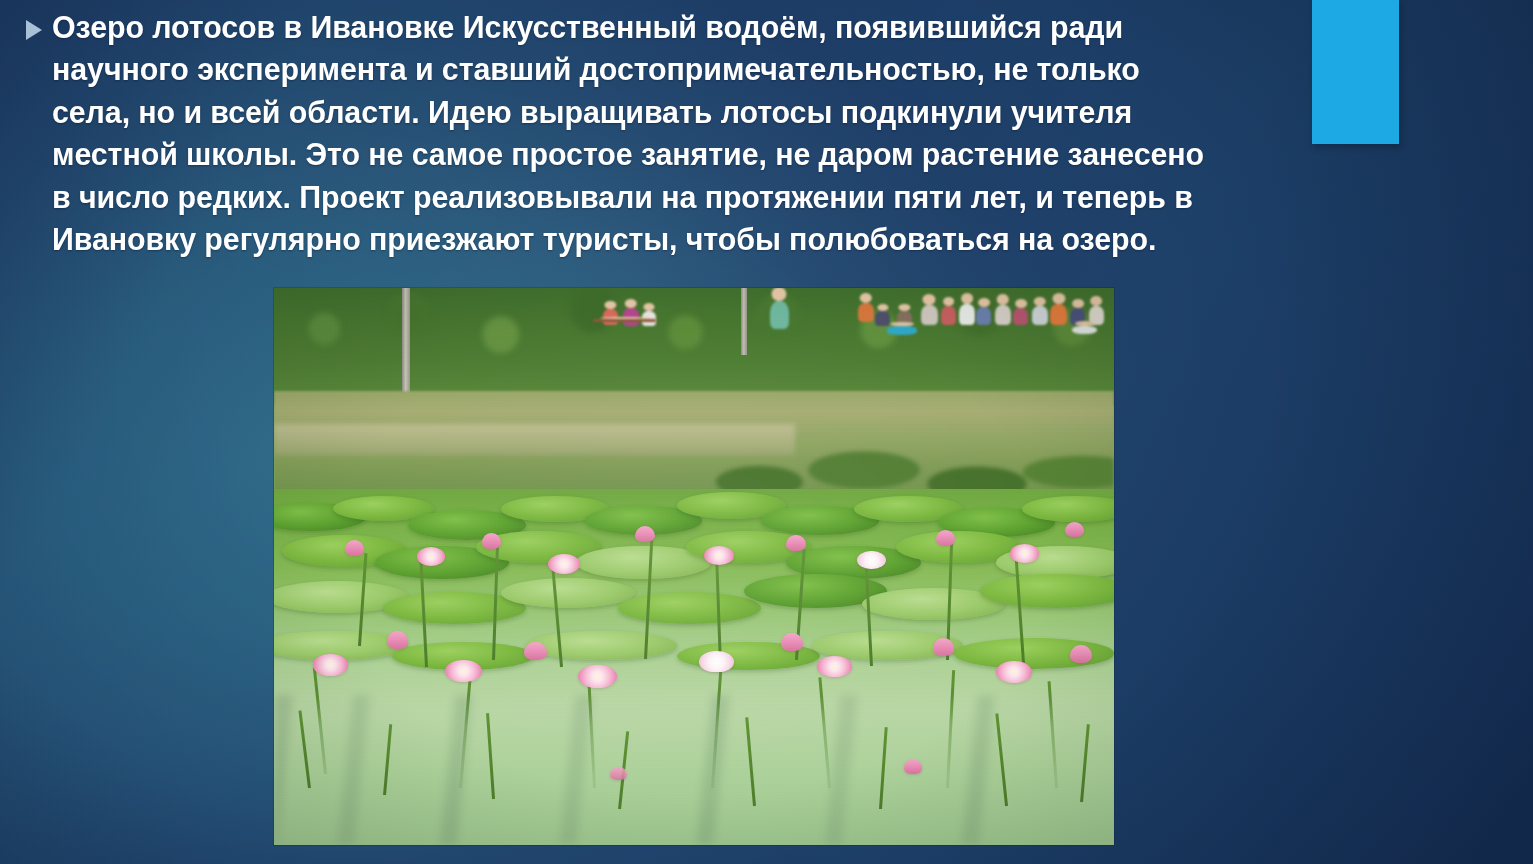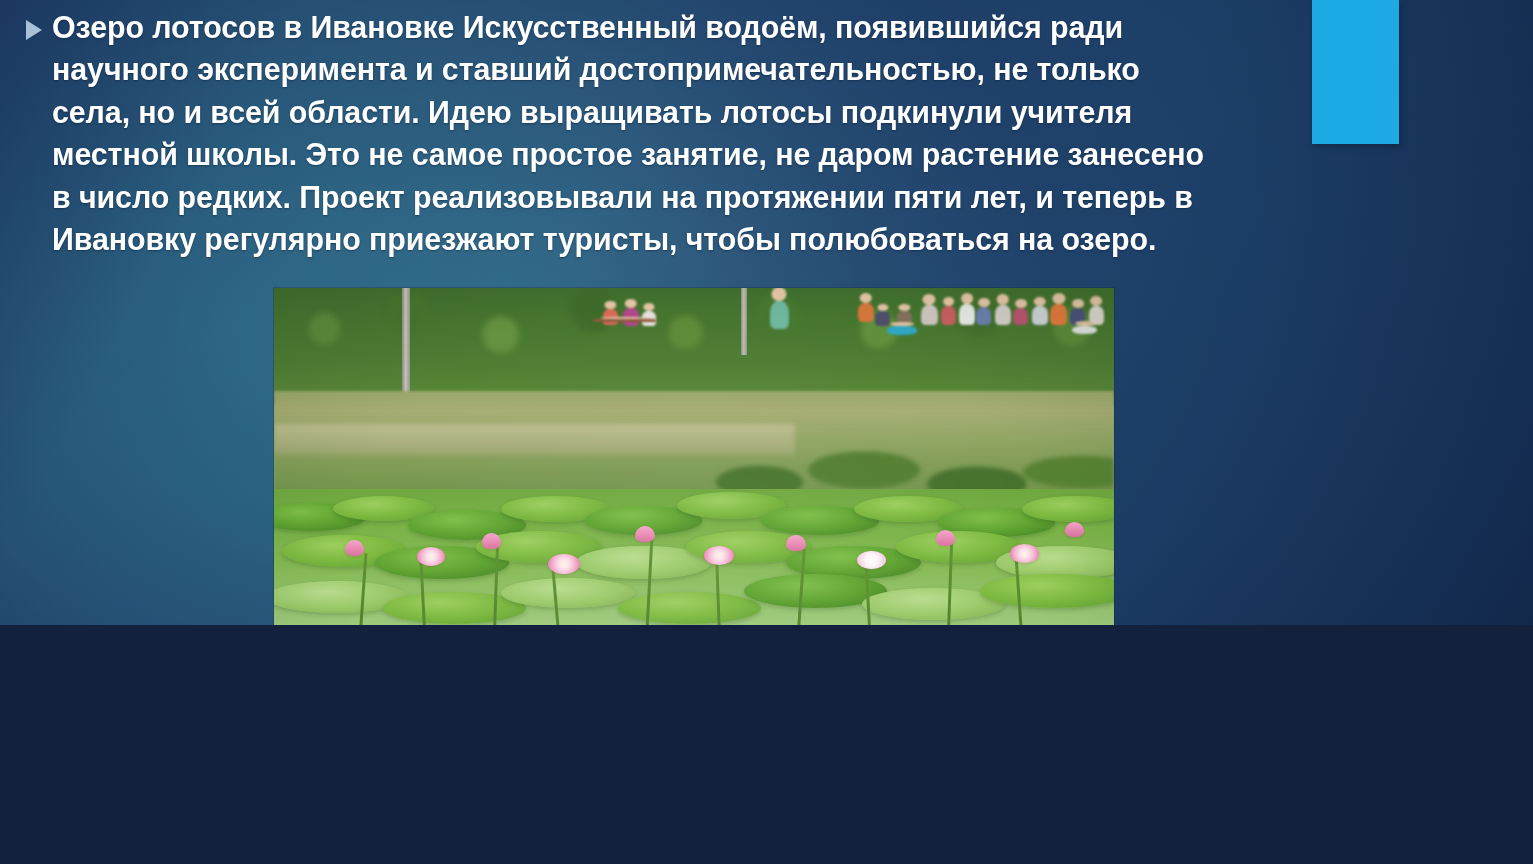--- a/index.html
+++ b/index.html
@@ -8,21 +8,21 @@
     padding: 0;
     background: #14213d;
   }
   body {
     font-family: "Liberation Sans", sans-serif;
   }
 
   .slide {
     position: relative;
     width: 1533px;
-    height: 625px;
+    height: 864px;
     overflow: hidden;
     background: #1d3f6b;
   }
 
   
   .slide-bg {
     position: absolute;
     inset: 0;
     background:
       radial-gradient(ellipse 780px 540px at 18% 52%,

